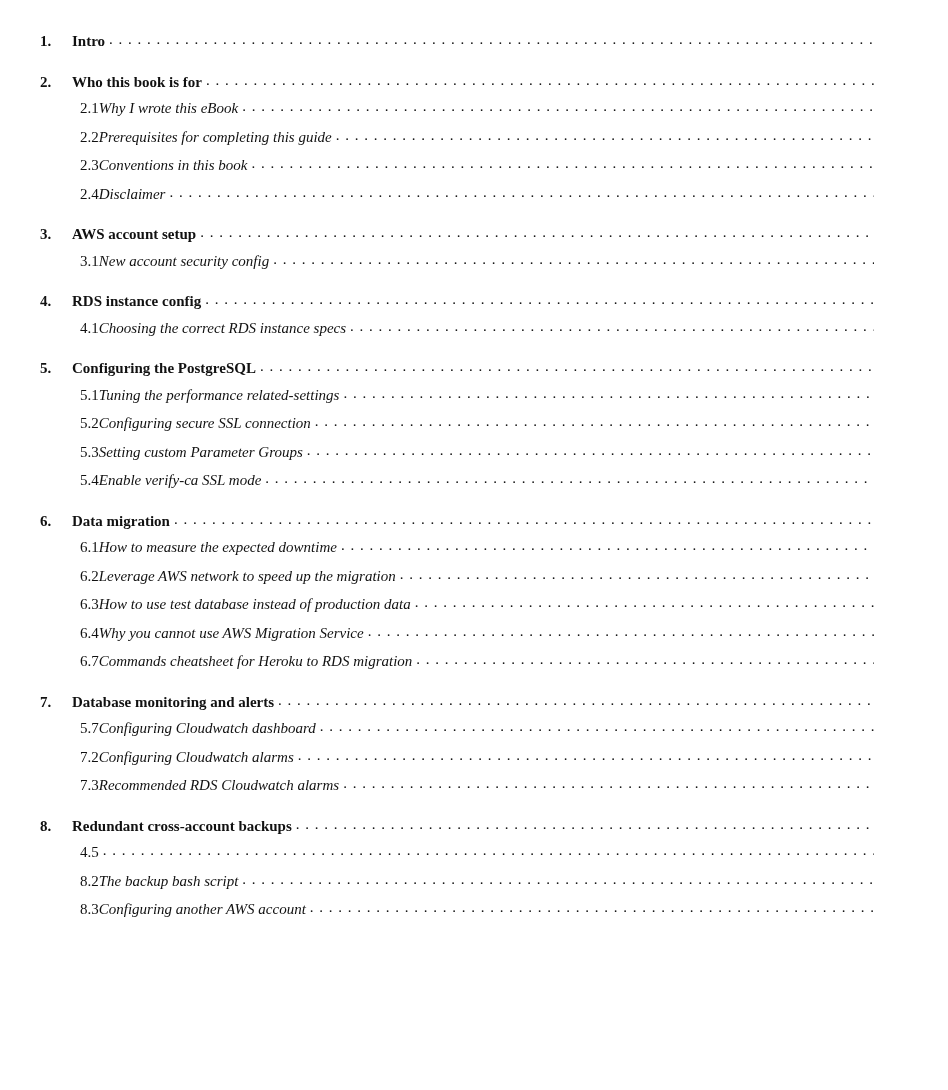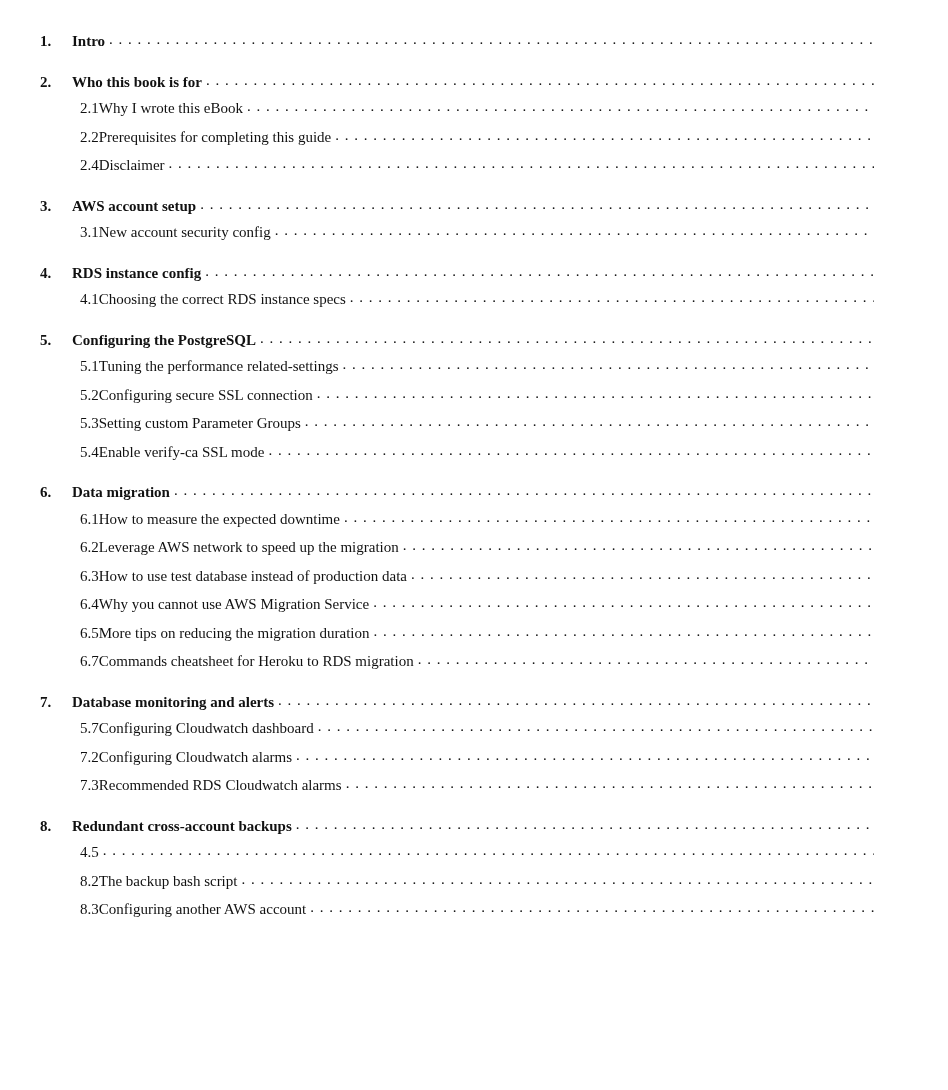--- a/index.html
+++ b/index.html
@@ -51,20 +51,21 @@
       font-weight: bold;
       white-space: nowrap;
       flex-shrink: 0;
       text-align: center;
     }
 
     .toc-sub-label {
       font-weight: normal;
       white-space: nowrap;
       flex-shrink: 0;
+      font-style: italic;
     }
 
     .toc-dots {
       flex: 1;
       overflow: hidden;
       margin: 0 4px;
       position: relative;
       bottom: 2px;
     }
 
@@ -104,20 +105,26 @@
       <span class="toc-dots"></span>
       <span class="toc-page"></span>
     </div>
     <div class="toc-entry">
       <span class="toc-sub-number">2.2</span>
       <span class="toc-sub-label">Prerequisites for completing this guide</span>
       <span class="toc-dots"></span>
       <span class="toc-page"></span>
     </div>
     <div class="toc-entry">
+      <span class="toc-sub-number">2.3</span>
+      <span class="toc-sub-label">Conventions in this book</span>
+      <span class="toc-dots"></span>
+      <span class="toc-page"></span>
+    </div>
+    <div class="toc-entry">
       <span class="toc-sub-number">2.4</span>
       <span class="toc-sub-label">Disclaimer</span>
       <span class="toc-dots"></span>
       <span class="toc-page"></span>
     </div>
     <div class="toc-entry toc-chapter">
       <span class="toc-number">3.</span>
       <span class="toc-label">AWS account setup</span>
       <span class="toc-dots"></span>
       <span class="toc-page"></span>
@@ -194,26 +201,20 @@
       <span class="toc-dots"></span>
       <span class="toc-page"></span>
     </div>
     <div class="toc-entry">
       <span class="toc-sub-number">6.4</span>
       <span class="toc-sub-label">Why you cannot use AWS Migration Service</span>
       <span class="toc-dots"></span>
       <span class="toc-page"></span>
     </div>
     <div class="toc-entry">
-      <span class="toc-sub-number">6.5</span>
-      <span class="toc-sub-label">More tips on reducing the migration duration</span>
-      <span class="toc-dots"></span>
-      <span class="toc-page"></span>
-    </div>
-    <div class="toc-entry">
       <span class="toc-sub-number">6.7</span>
       <span class="toc-sub-label">Commands cheatsheet for Heroku to RDS migration</span>
       <span class="toc-dots"></span>
       <span class="toc-page"></span>
     </div>
     <div class="toc-entry toc-chapter">
       <span class="toc-number">7.</span>
       <span class="toc-label">Database monitoring and alerts</span>
       <span class="toc-dots"></span>
       <span class="toc-page"></span>

